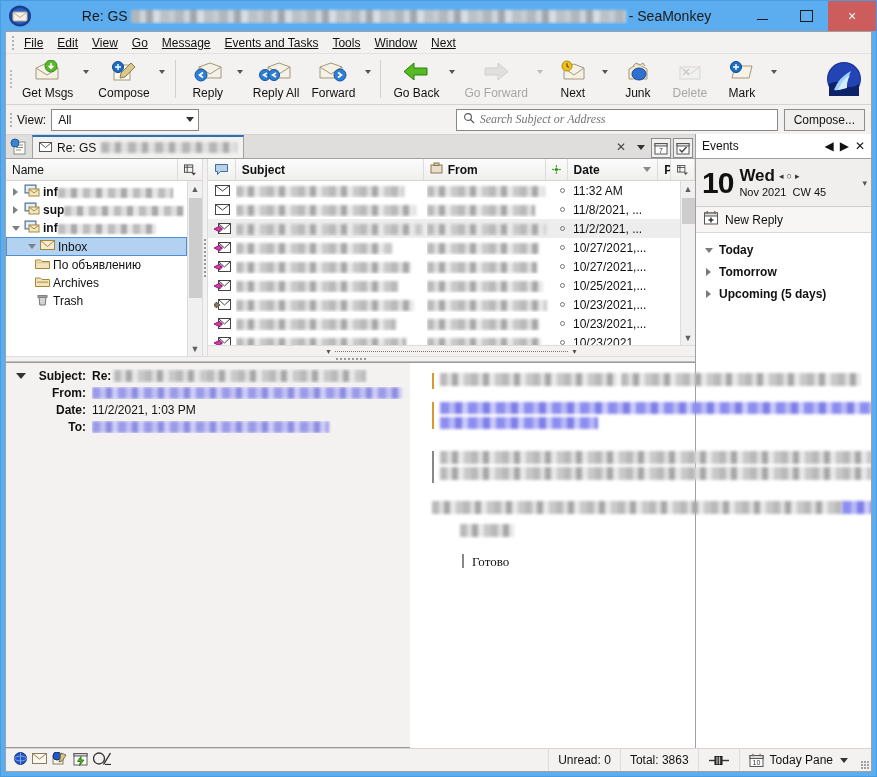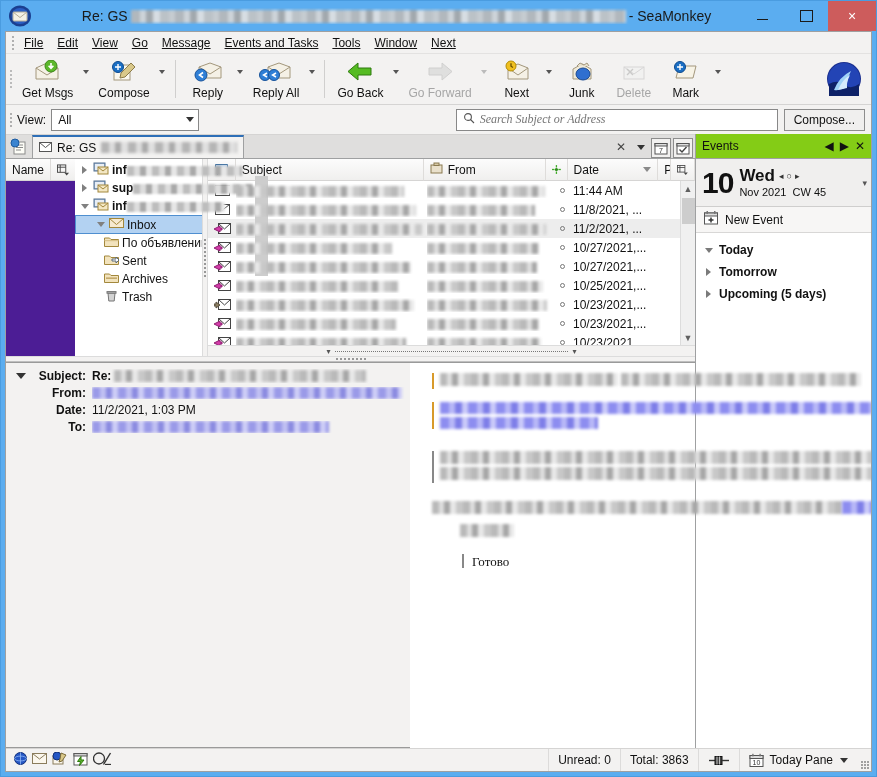--- a/index.html
+++ b/index.html
@@ -175,35 +175,35 @@
     display:inline-block; height: 11px; flex:1;
     background: repeating-linear-gradient(90deg,
       #b5b5b5 0 8px, #dcdcdc 8px 14px, #aaaaaa 14px 20px, #e0e0e0 20px 27px);
     filter: blur(1.4px);
   }
   .tabstrip .spacer { flex: 1; }
   .tab-ctl { width: 20px; height: 22px; display:flex;align-items:center;justify-content:center; color:#444; font-size:12px;}
   .calbtn { width:20px;height:20px;border:1px solid #8d8d8d;background:#f2f1f0;display:flex;align-items:center;justify-content:center;margin-right:2px;}
   .events-hdr {
     width: 176px; height: 24px; flex: 0 0 176px;
-    background: #84cc16; border-left: 1px solid #9fa0a1;
+    background: #ffffff; border-left: 1px solid #9fa0a1;
     display:flex;align-items:center;gap:6px;padding:0 6px;
     font-size: 12px; color:#111;
   }
   .events-hdr .ttl { flex:1; }
 
   
   .panes { flex: 1; display: flex; min-height: 0; background:#f3f2f1; }
   .leftcol { flex: 1; display:flex; flex-direction: column; min-width:0; }
   .toprow { flex: 0 0 197px; display: flex; min-height: 0; }
 
   
   .folderpane {
     width: 196px; flex: 0 0 196px;
-    display:flex; flex-direction:row;
+    display:flex; flex-direction:column;
     background:#4c1d95; border-right: 0;
   }
   .colhead {
     height: 22px; flex: 0 0 22px;
     background: linear-gradient(#fcfcfc, #f0efee);
     border-bottom: 1px solid #d6d5d4;
     display:flex; align-items:center;
     font-size: 12px; color:#111;
   }
   .colhead .cell { padding: 0 6px; display:flex;align-items:center;gap:5px; height:100%;
@@ -237,21 +237,21 @@
   .splitV {
     width: 6px; flex:0 0 6px; background:#f3f2f1;
     display:flex;align-items:center;justify-content:center;
     border-left:1px solid #dcdcdc; border-right:1px solid #dcdcdc;
   }
   .splitV .dots{display:flex;flex-direction:column;gap:2px;}
   .splitV .dots i{width:2px;height:2px;background:#7a7a7a;border-radius:50%;}
 
   
   .threadpane { flex:1; display:flex; flex-direction:column; min-width:0; background:#fff; }
-  .thead { display:flex; }
+  .thead { display:flex;font-weight:bold; }
   .thead .cell {
     height:22px; display:flex;align-items:center;gap:5px;
     padding:0 6px; font-size:12px;color:#111;
     background: linear-gradient(#fcfcfc,#f0efee);
     border-bottom:1px solid #d6d5d4; border-right:1px solid #dedcda;
     white-space:nowrap; overflow:hidden;
   }
   .msglist{flex:1;overflow:hidden;background:#fff;}
   .mrow{height:19px;display:flex;align-items:center;font-size:12px;color:#111;}
   .mrow.selected{background:#ededed;}
@@ -467,20 +467,31 @@
             <path d="M10 7 l11 7 l11 -7" fill="none" stroke="#a3977c"></path>
             <circle cx="7" cy="15" r="5.5" fill="#2f7fd6" stroke="#18539a"></circle>
             <path d="M9 13 L5.6 15 L9 17" fill="none" stroke="#fff" stroke-width="1.5"></path>
             <circle cx="16" cy="15" r="5.5" fill="#2f7fd6" stroke="#18539a"></circle>
             <path d="M18 13 L14.6 15 L18 17" fill="none" stroke="#fff" stroke-width="1.5"></path>
           </svg>
         </div>
         <div class="lbl">Reply All</div>
       </div>
 
+      <div class="tbtn">
+        <div class="ico">
+          <svg width="32" height="24" viewBox="0 0 32 24">
+            <path d="M3 7 l11 -4 l11 4 v11 h-22 z" fill="#f5f1e6" stroke="#a3977c"></path>
+            <path d="M3 7 l11 7 l11 -7" fill="none" stroke="#a3977c"></path>
+            <circle cx="23" cy="15" r="6" fill="#2f7fd6" stroke="#18539a"></circle>
+            <path d="M21 12.5 L24.5 15 L21 17.5" fill="none" stroke="#fff" stroke-width="1.6"></path>
+          </svg>
+        </div>
+        <div class="lbl">Forward</div>
+      </div>
       <div class="tdrop">
           <span class="car"></span>
         </div>
 
       <div class="tsep"></div>
 
       <div class="tbtn">
         <div class="ico">
           <svg width="30" height="24" viewBox="0 0 30 24">
             <path d="M13 3 L3 11.5 L13 20 v-5 h13 v-7 h-13 z" fill="#55bb22" stroke="#2f7a0e"></path>
@@ -717,30 +728,20 @@
                   <span>
                     <svg width="15" height="12" viewBox="0 0 15 12">
                       <path d="M.5 2 h5 l1.5 1.5 h7.5 v7 h-14 z" fill="#f2e3bd" stroke="#a3883c"></path>
                       <rect x=".5" y="4" width="14" height="1.2" fill="#d9c48c"></rect>
                     </svg>
                   </span>
                   <span>По объявлению</span>
                 </div>
 
 
-                <div class="trow">
-                  <span class="indent16"></span>
-                  <span>
-                    <svg width="15" height="12" viewBox="0 0 15 12">
-                      <path d="M.5 2 h5 l1.5 1.5 h7.5 v7 h-14 z" fill="#f2e3bd" stroke="#a3883c"></path>
-                      <path d="M8 5 h4 v-2 l3 3 l-3 3 v-2 h-4 z" fill="#fff" stroke="#5b6a7a"></path>
-                    </svg>
-                  </span>
-                  <span>Sent</span>
-                </div>
 
                 <div class="trow">
                   <span class="indent16"></span>
                   <span>
                     <svg width="15" height="12" viewBox="0 0 15 12">
                       <path d="M.5 2 h5 l1.5 1.5 h7.5 v7 h-14 z" fill="#f2e3bd" stroke="#a3883c"></path>
                       <rect x="2" y="5.5" width="11" height="1.3" fill="#b99c58"></rect>
                     </svg>
                   </span>
                   <span>Archives</span>
@@ -837,21 +838,21 @@
                       <svg width="15" height="11" viewBox="0 0 15 11">
                         <rect x=".5" y=".5" width="14" height="10" fill="#fff" stroke="#444"></rect>
                         <path d="M.5 .5 L7.5 6 L14.5 .5" fill="none" stroke="#444"></path>
                       </svg>
                     </span>
                   <span class="c-sub"><span class="blur" style="width:168px"></span></span>
                   <span class="c-from"><span class="blur" style="width:118px"></span></span>
                   <span class="c-dot">
                       <span class="dotmark"></span>
                     </span>
-                  <span class="c-date">11:44 AM</span>
+                  <span class="c-date">11:32 AM</span>
                   <span class="c-pri"></span>
                 </div>
 
                 <div class="mrow">
                   <span class="c-ico">
                       <svg width="15" height="11" viewBox="0 0 15 11">
                         <rect x=".5" y=".5" width="14" height="10" fill="#fff" stroke="#444"></rect>
                         <path d="M.5 .5 L7.5 6 L14.5 .5" fill="none" stroke="#444"></path>
                       </svg>
                     </span>
@@ -1118,21 +1119,21 @@
         <div class="newevent">
           <span>
             <svg width="16" height="16" viewBox="0 0 16 16">
               <rect x="1.5" y="3" width="13" height="11" fill="#fff" stroke="#555"></rect>
               <rect x="1.5" y="3" width="13" height="3" fill="#ddd" stroke="#555"></rect>
               <rect x="3.5" y="1" width="1.5" height="3" fill="#777"></rect>
               <rect x="11" y="1" width="1.5" height="3" fill="#777"></rect>
               <path d="M8 7.5 v5 M5.5 10 h5" stroke="#333" stroke-width="1.5"></path>
             </svg>
           </span>
-          <span>New Event</span>
+          <span>New Reply</span>
         </div>
 
         <div class="evgroups">
           <div class="evgrp">
             <span class="tw open"></span>
             <span>Today</span>
           </div>
           <div class="evgrp">
             <span class="tw closed"></span>
             <span>Tomorrow</span>

